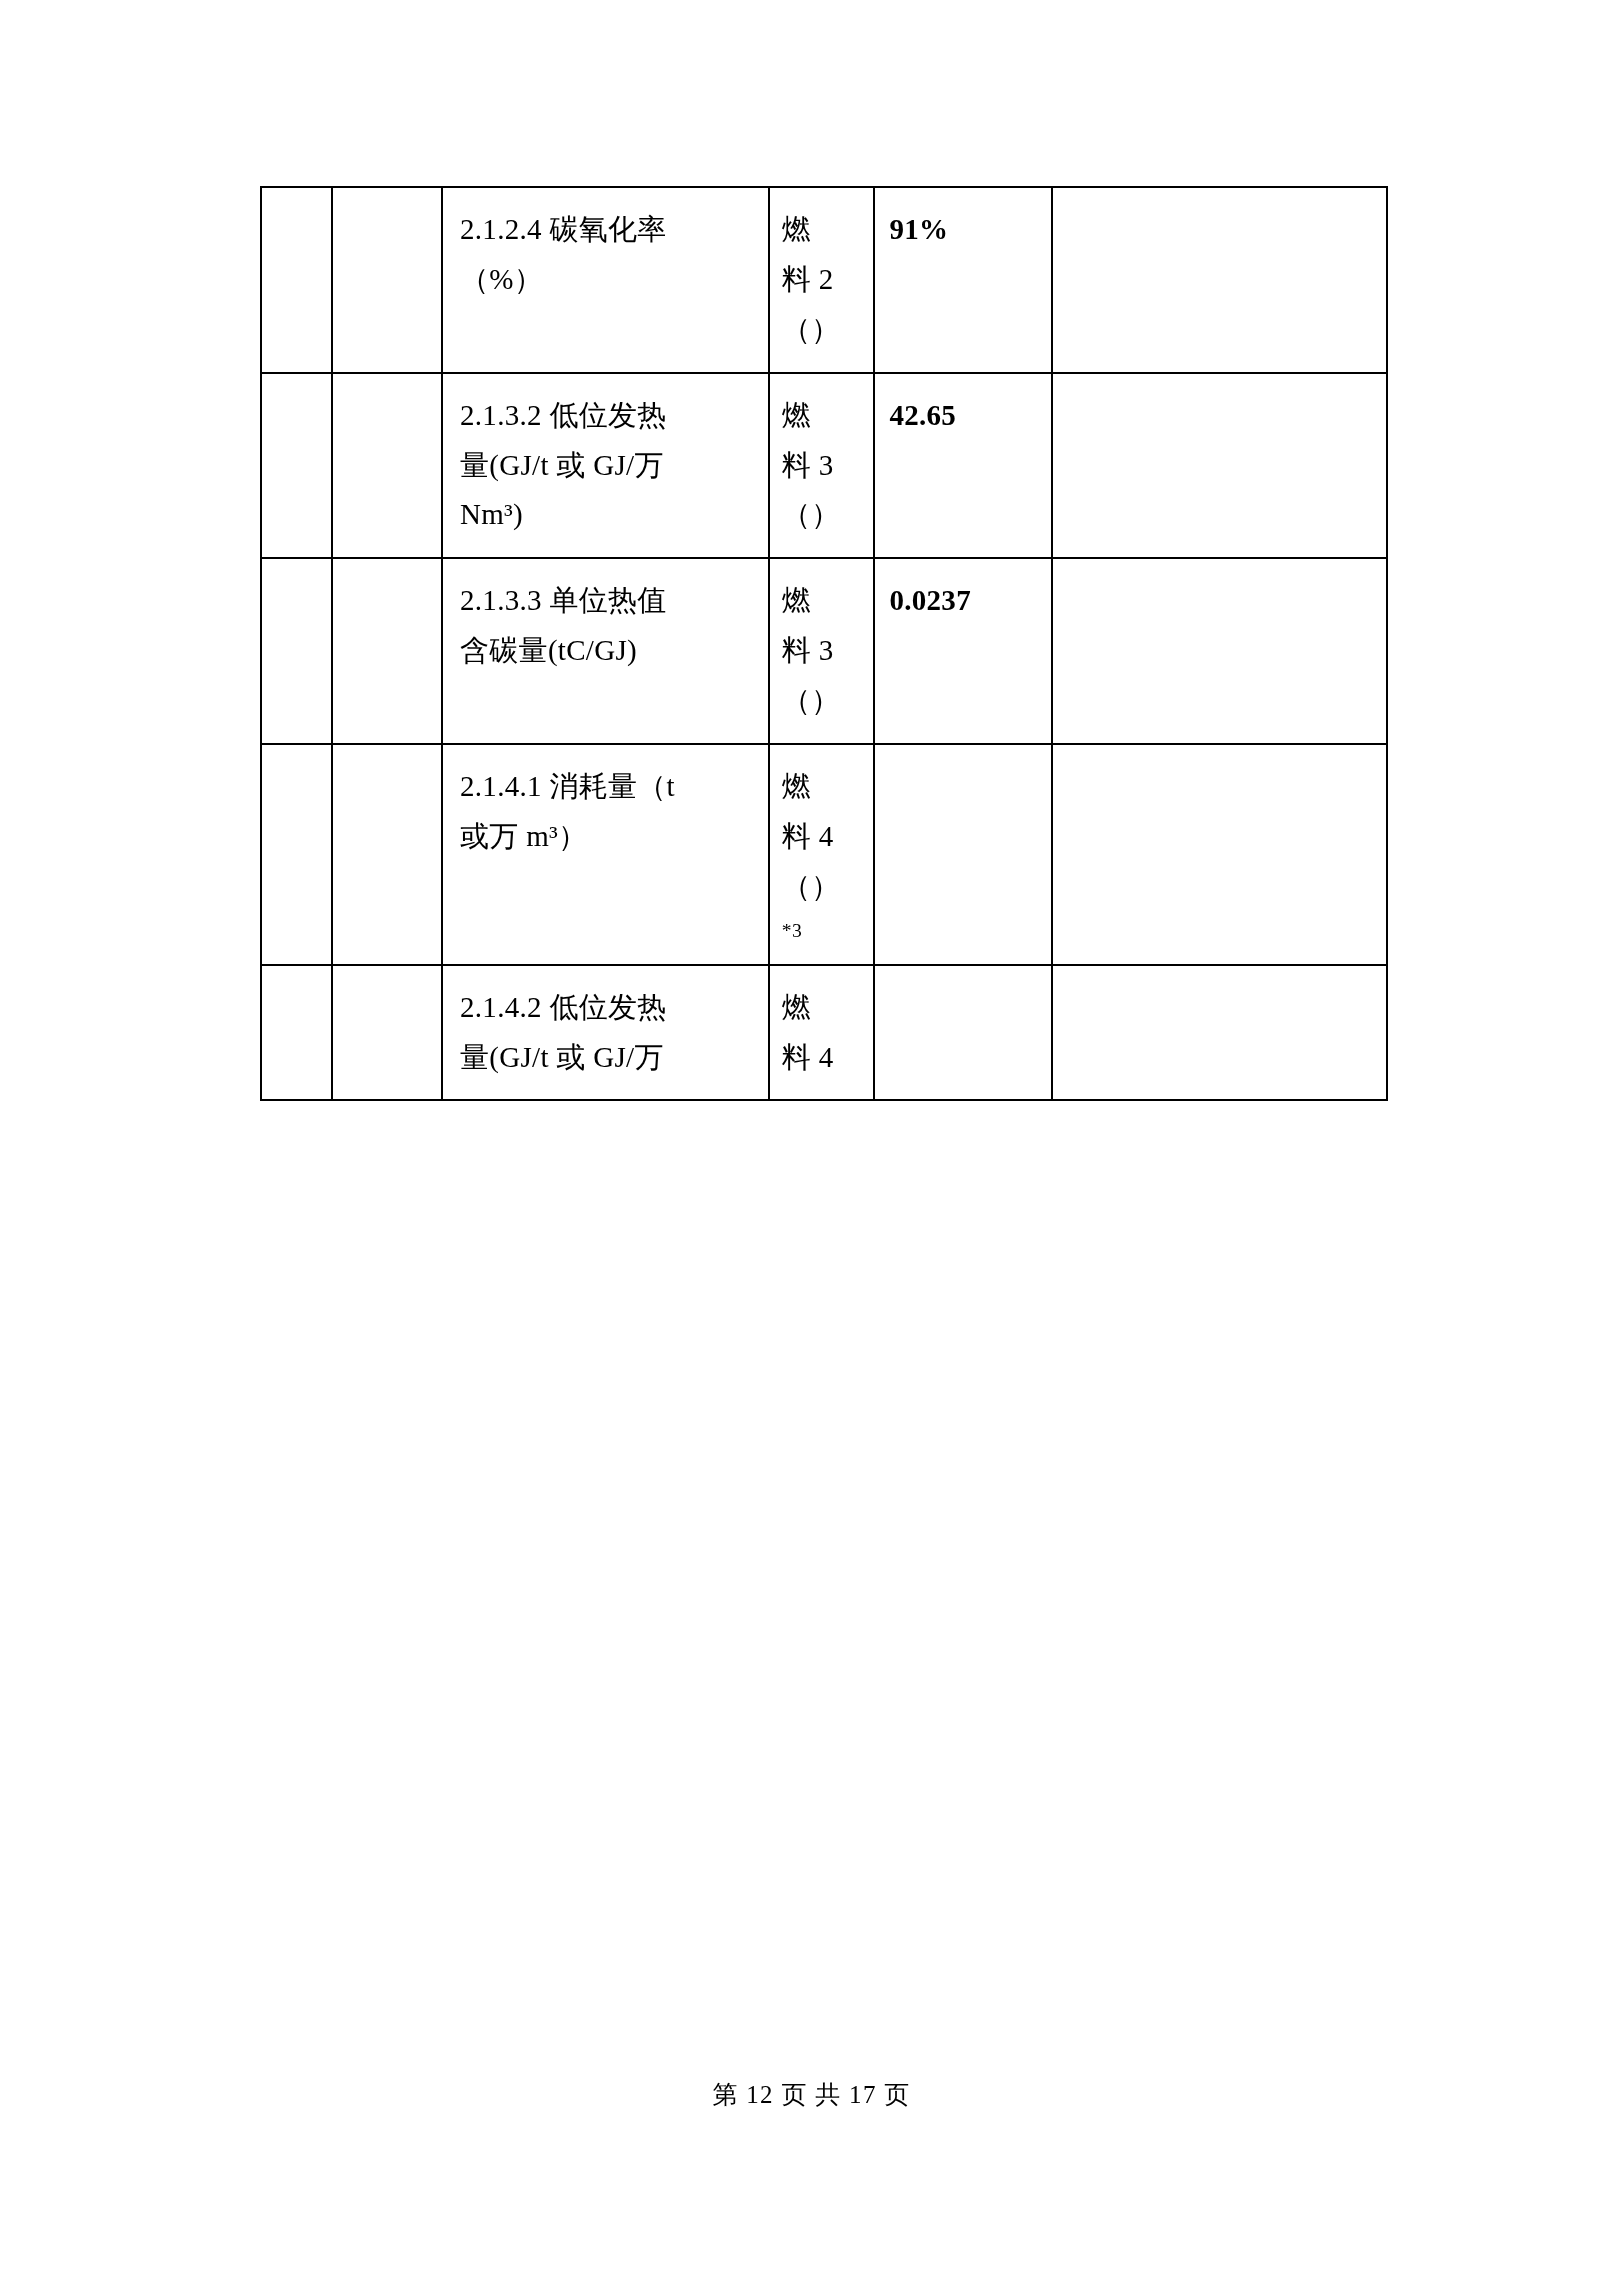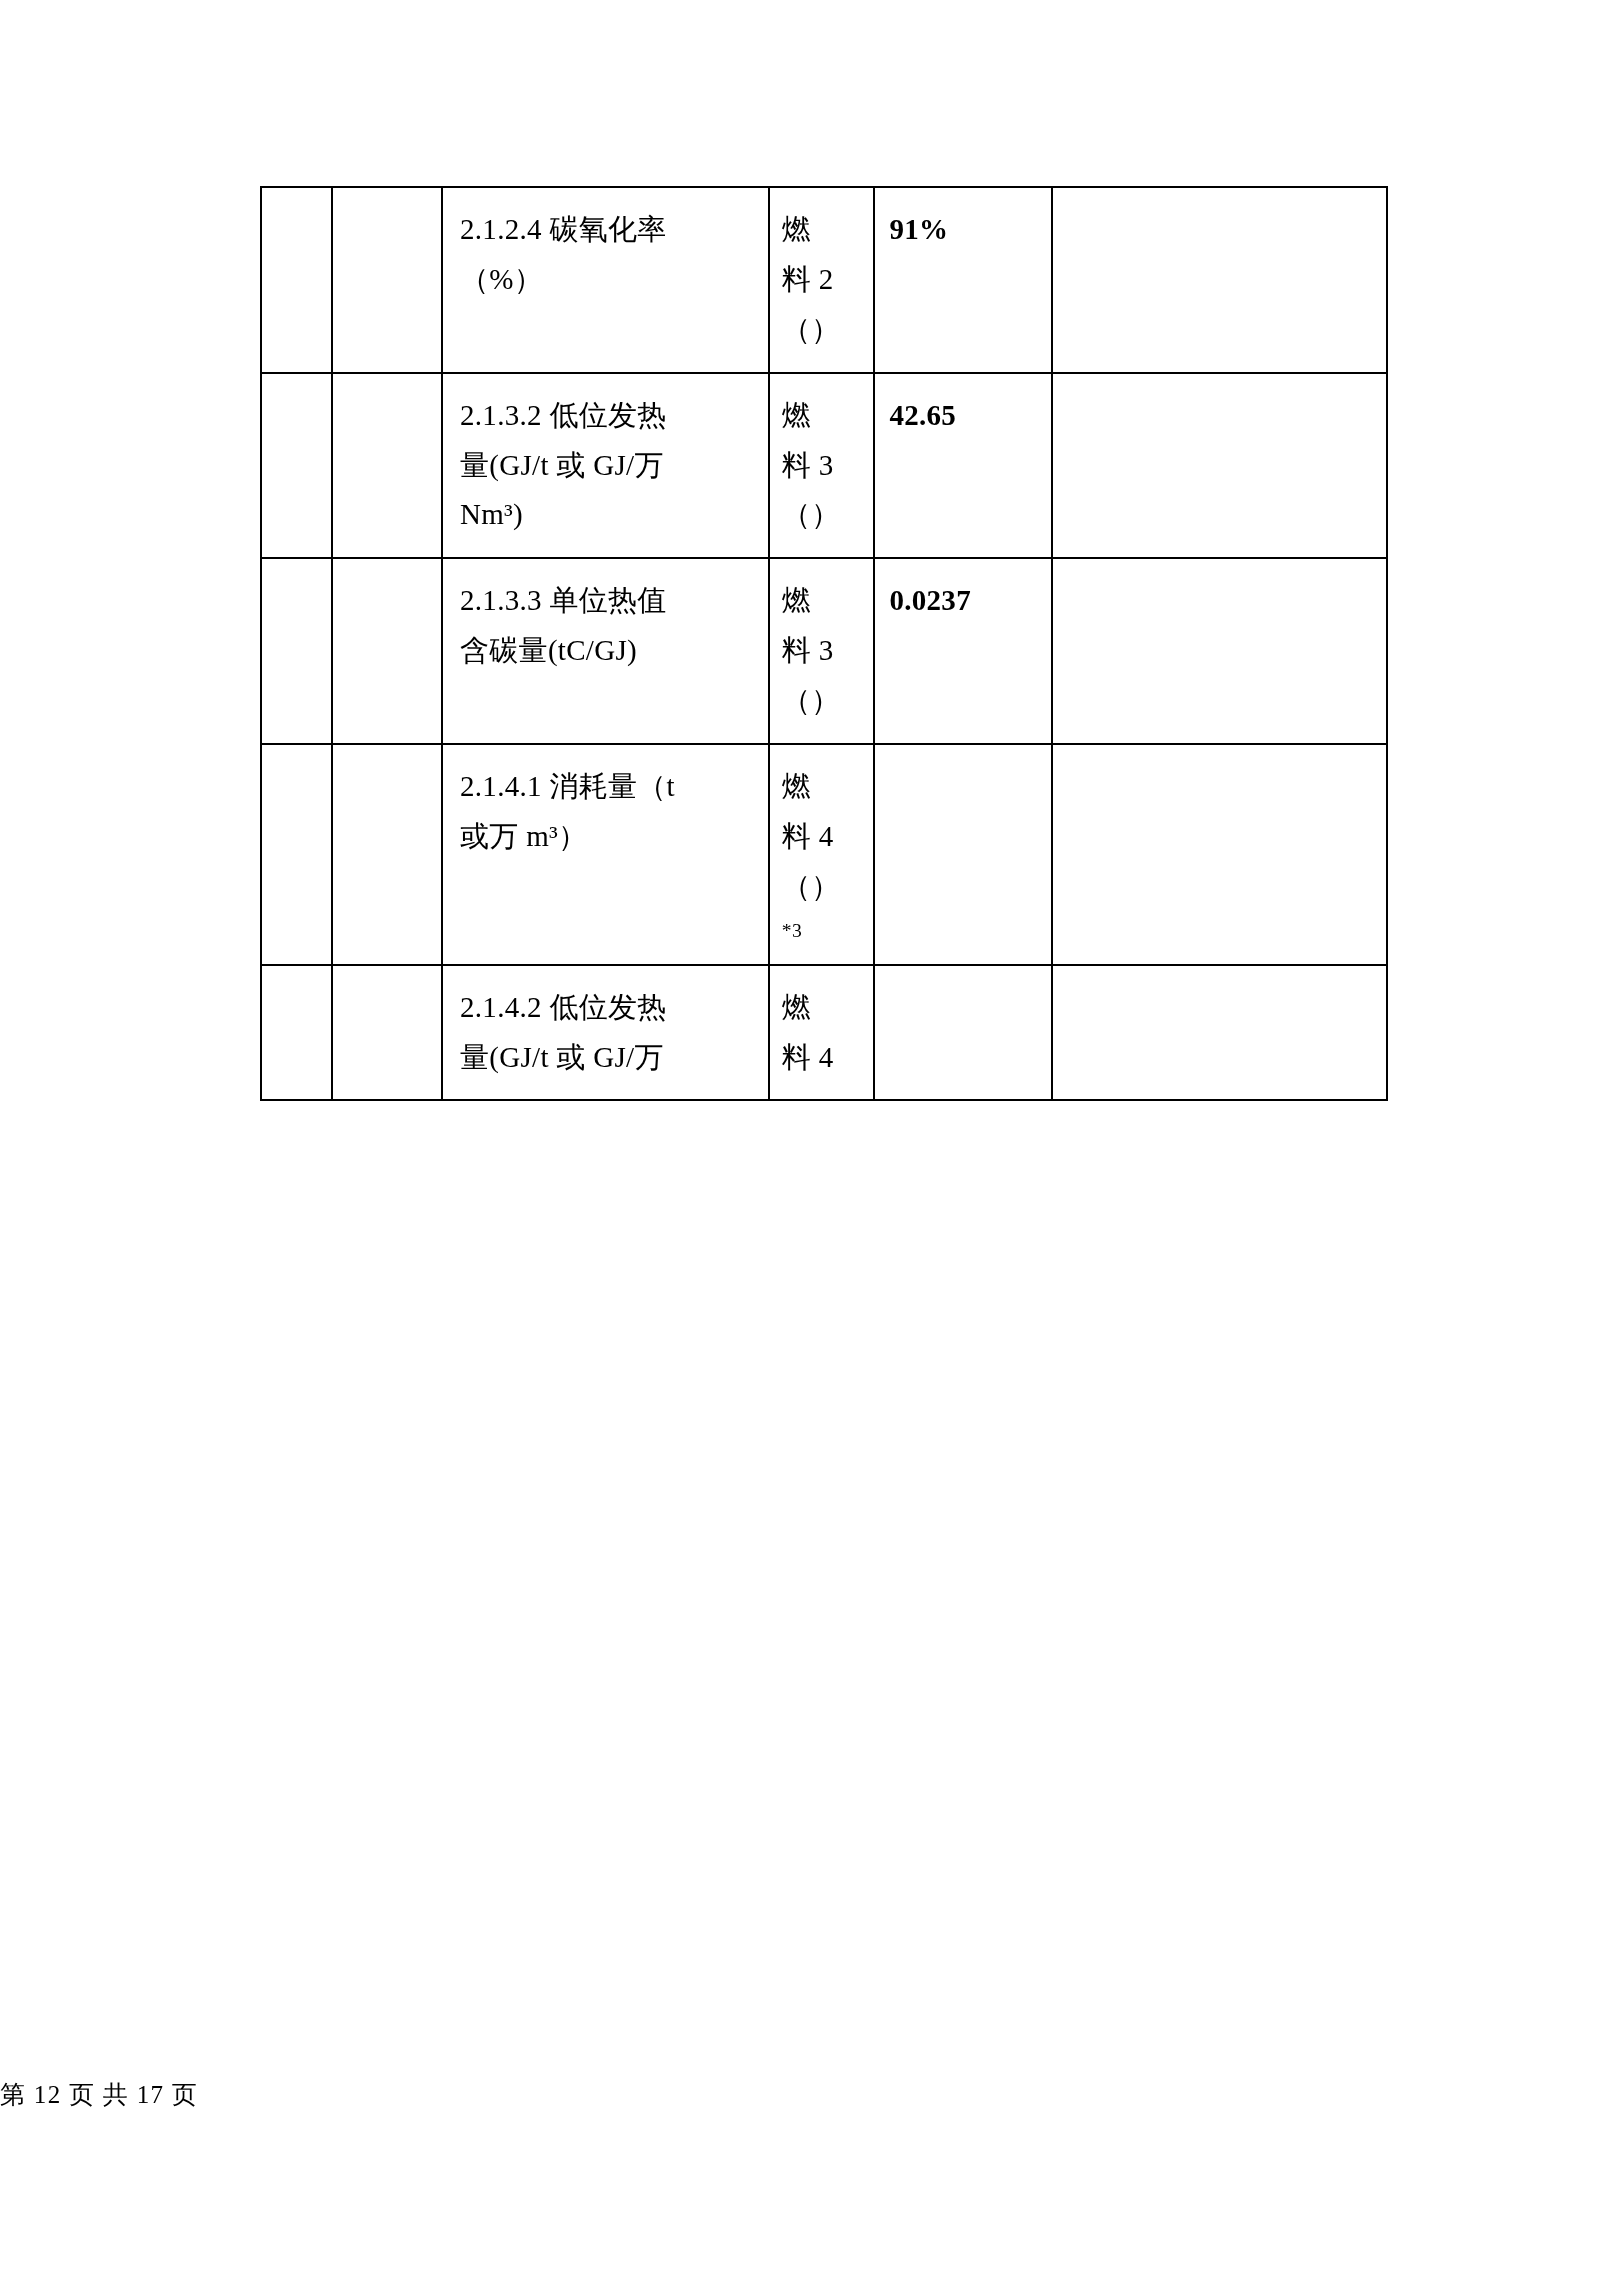--- a/index.html
+++ b/index.html
@@ -57,21 +57,21 @@
     display: block;
     font-size: 19.6px;
     line-height: 1.6;
     margin-top: 3.9px;
   }
   .footer {
     position: absolute;
     left: 0;
     top: 2078px;
     width: 1623px;
-    text-align: left;
+    text-align: center;
     font-size: 25px;
     letter-spacing: 1.3px;
   }
 </style>
 </head>
 <body>
 
 <div class="page">
 
   <table class="doc-table">

